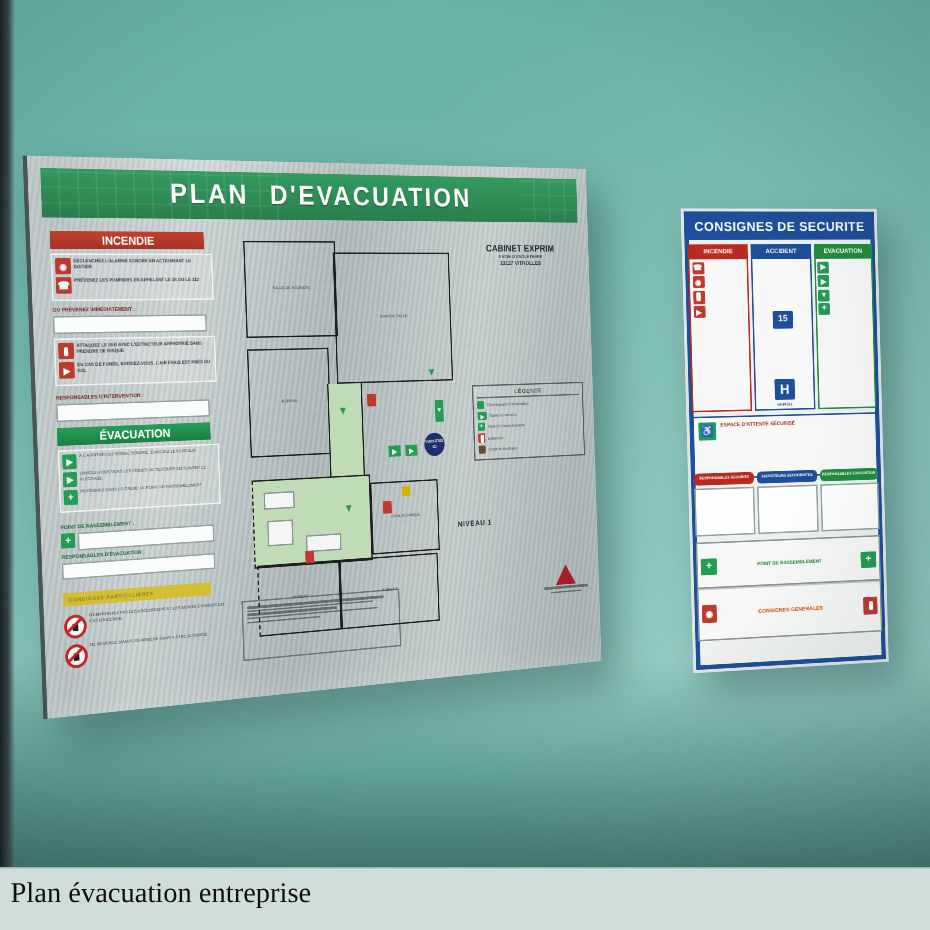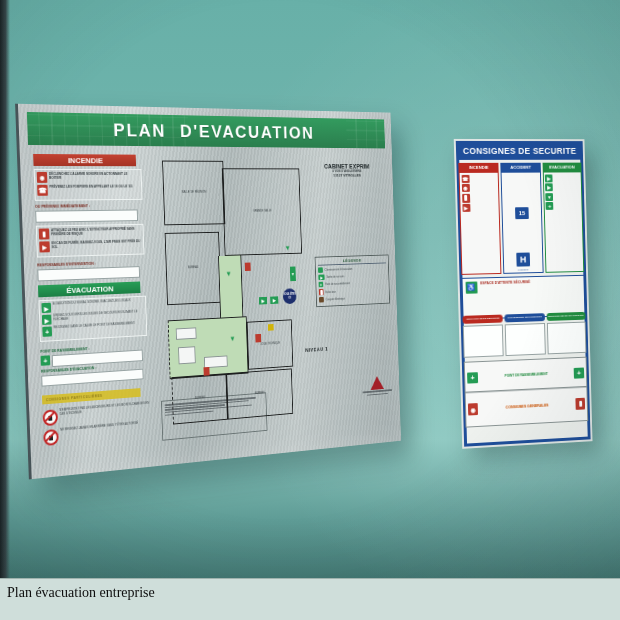--- a/index.html
+++ b/index.html
@@ -96,21 +96,21 @@
   .pbox{flex:1;background:#fdfffe;border:1px solid #97a3a3;padding:2px;}
   .rally{position:absolute;left:4px;right:4px;top:223px;height:26px;border:1px solid #8a9494;background:rgba(255,255,255,.5);
     display:flex;align-items:center;gap:3px;padding:2px;}
   .rally-mid{flex:1;}
   .rally-t{font-size:3.2px;font-weight:800;color:#1e8e3e;text-align:center;}
   .general{position:absolute;left:4px;right:4px;top:253px;height:30px;border:1px solid #8a9494;background:rgba(255,255,255,.5);
     display:flex;align-items:center;gap:3px;padding:2px;}
   .gen-t{font-size:3.6px;font-weight:800;color:#d35400;text-align:center;margin-bottom:1px;}
   
   .caption{position:absolute;left:0;top:578px;width:620px;height:42px;background:#cfdeda;border-top:1px solid #9fb3ae;}
-  .caption span{position:absolute;left:7px;top:6px;font-family:"Liberation Serif",serif;font-size:14px;color:#0d0d0d;}
+  .caption span{position:absolute;left:7px;top:6px;font-family:"Liberation Serif",serif;font-size:19px;color:#0d0d0d;}
 </style>
 </head>
 <body>
 
 <div class="photo">
   <div class="b wall-edge"></div>
 
   <div class="b sign-main">
     <div class="b sheen"></div>
 

